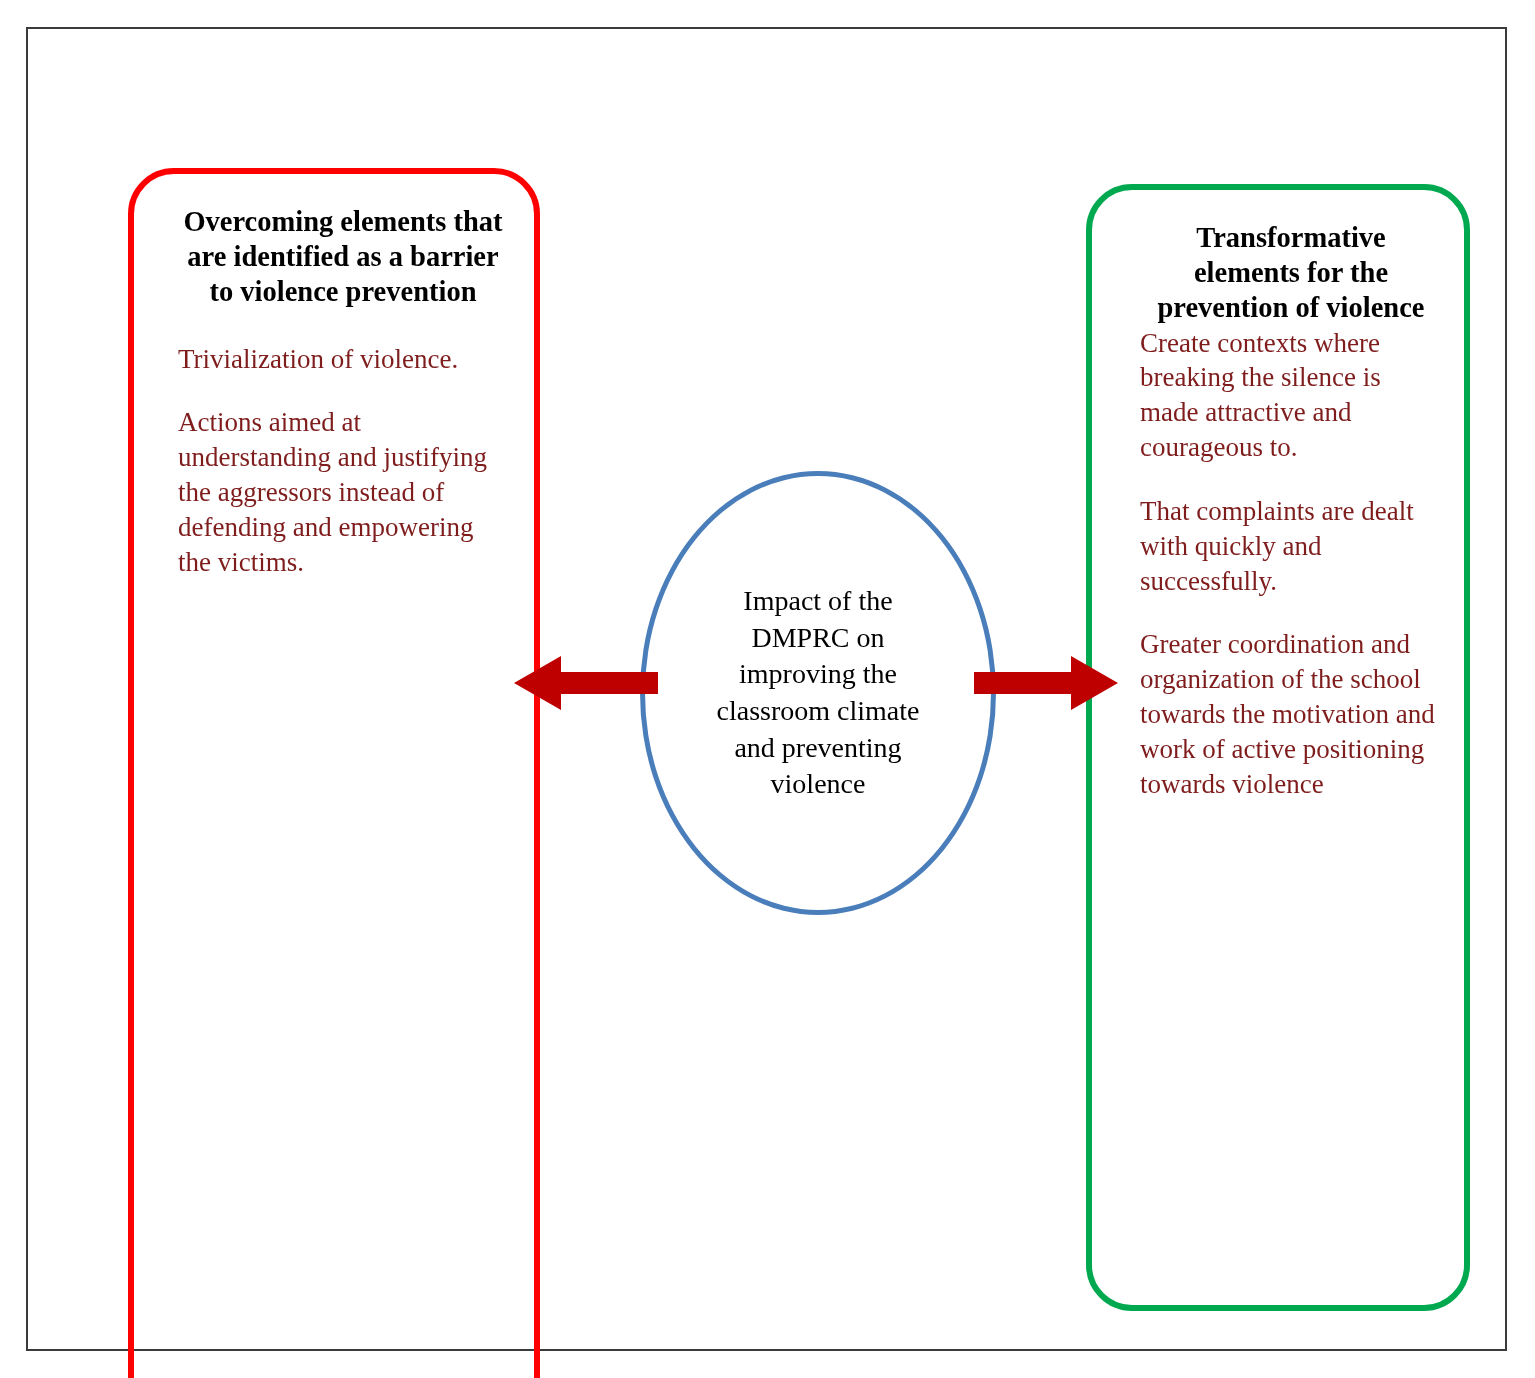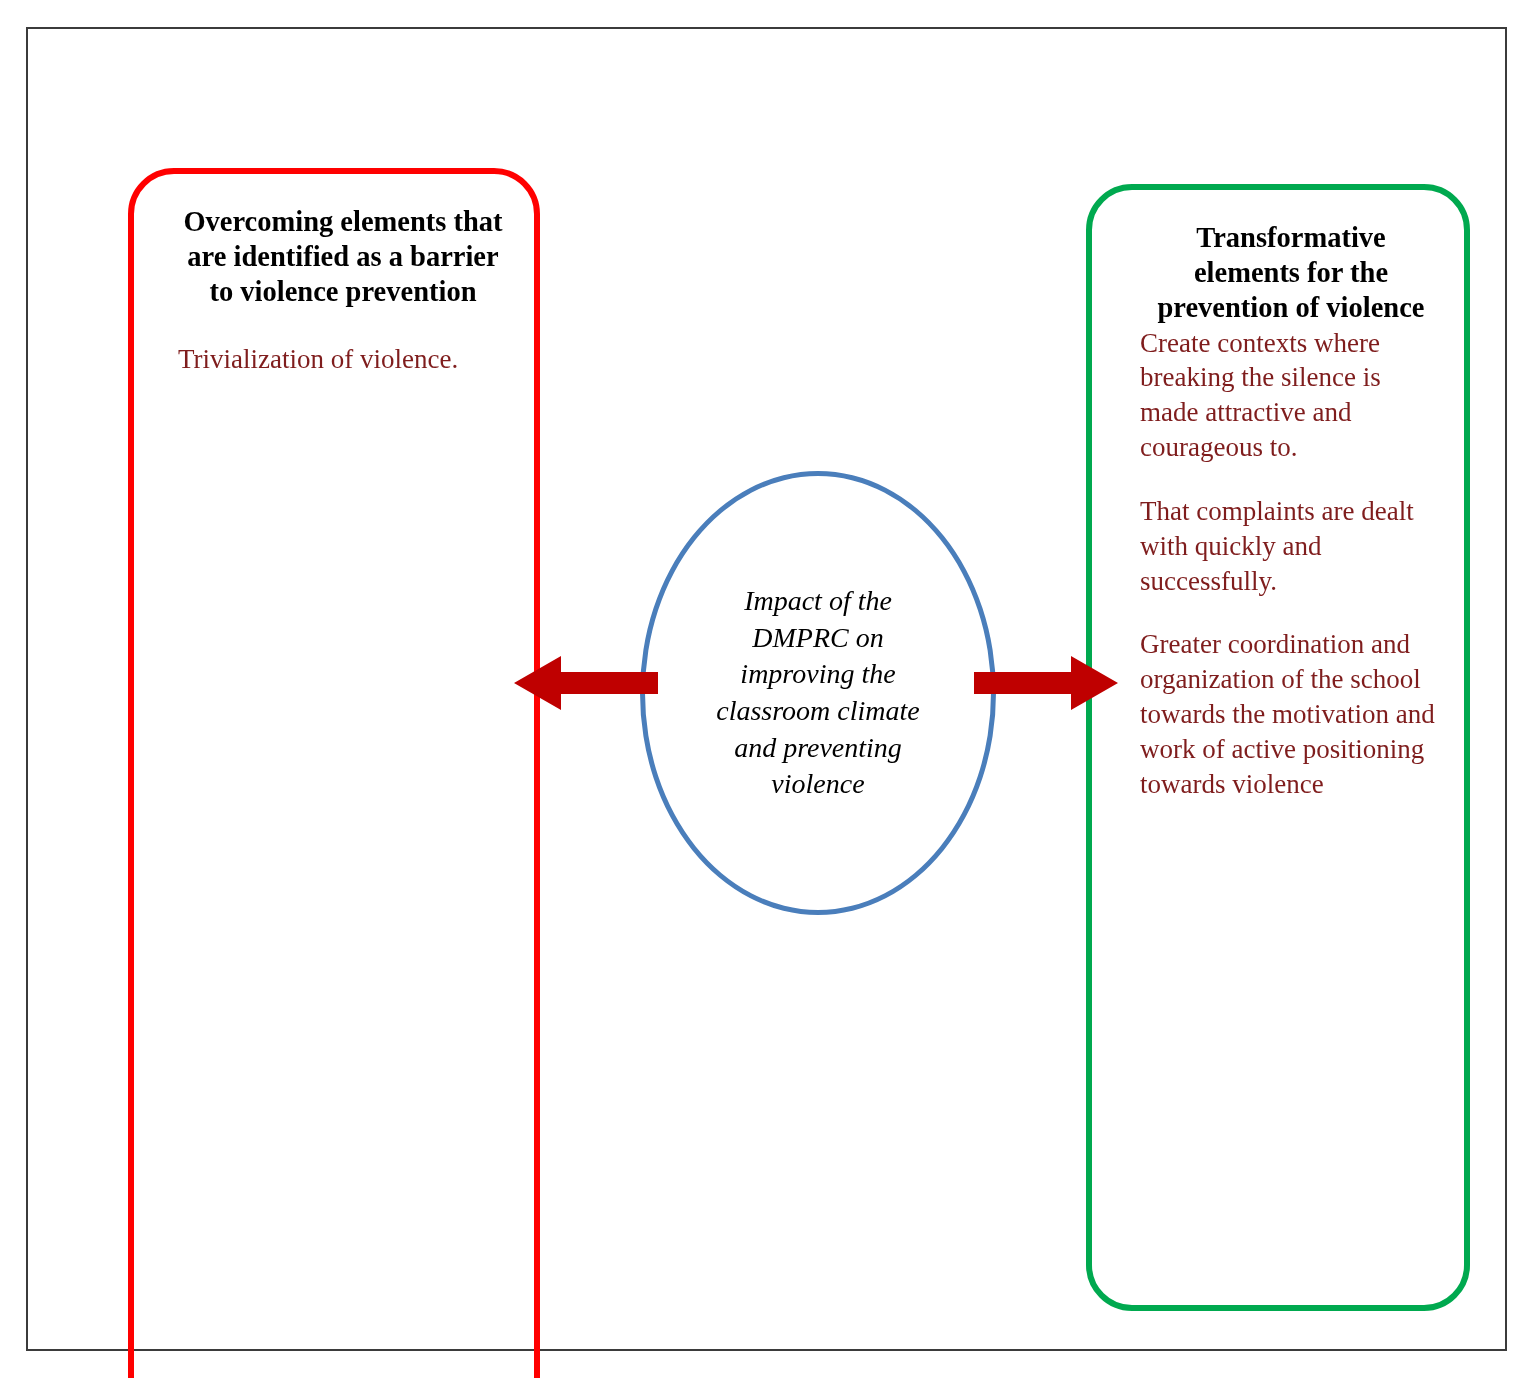--- a/index.html
+++ b/index.html
@@ -99,21 +99,20 @@
     top: 442px;
     width: 356px;
     height: 444px;
     border: 5px solid #4a7ebb;
     border-radius: 50%;
     box-sizing: border-box;
     background: transparent;
     display: flex;
     align-items: center;
     justify-content: center;
-    font-style: italic;
   }
   #ellipse-label {
     font-size: 28px;
     line-height: 1.31;
     text-align: center;
     color: #000000;
     width: 230px;
   }
 
   
@@ -129,20 +128,21 @@
 
 <div id="page">
 
   <div id="frame">
 
     <div class="panel" id="panel-left">
       <div class="panel-inner">
         <div class="panel-title">Overcoming elements that are identified as a barrier to violence prevention</div>
         <ul class="panel-items">
           <li class="panel-item">Trivialization of violence.</li>
+          <li class="panel-item">Actions aimed at understanding and justifying the aggressors instead of defending and empowering the victims.</li>
         </ul>
       </div>
     </div>
 
     <div class="panel" id="panel-right">
       <div class="panel-inner">
         <div class="panel-title">Transformative elements for the prevention of violence</div>
         <ul class="panel-items">
           <li class="panel-item">Create contexts where breaking the silence is made attractive and courageous to.</li>
           <li class="panel-item">That complaints are dealt with quickly and successfully.</li>

